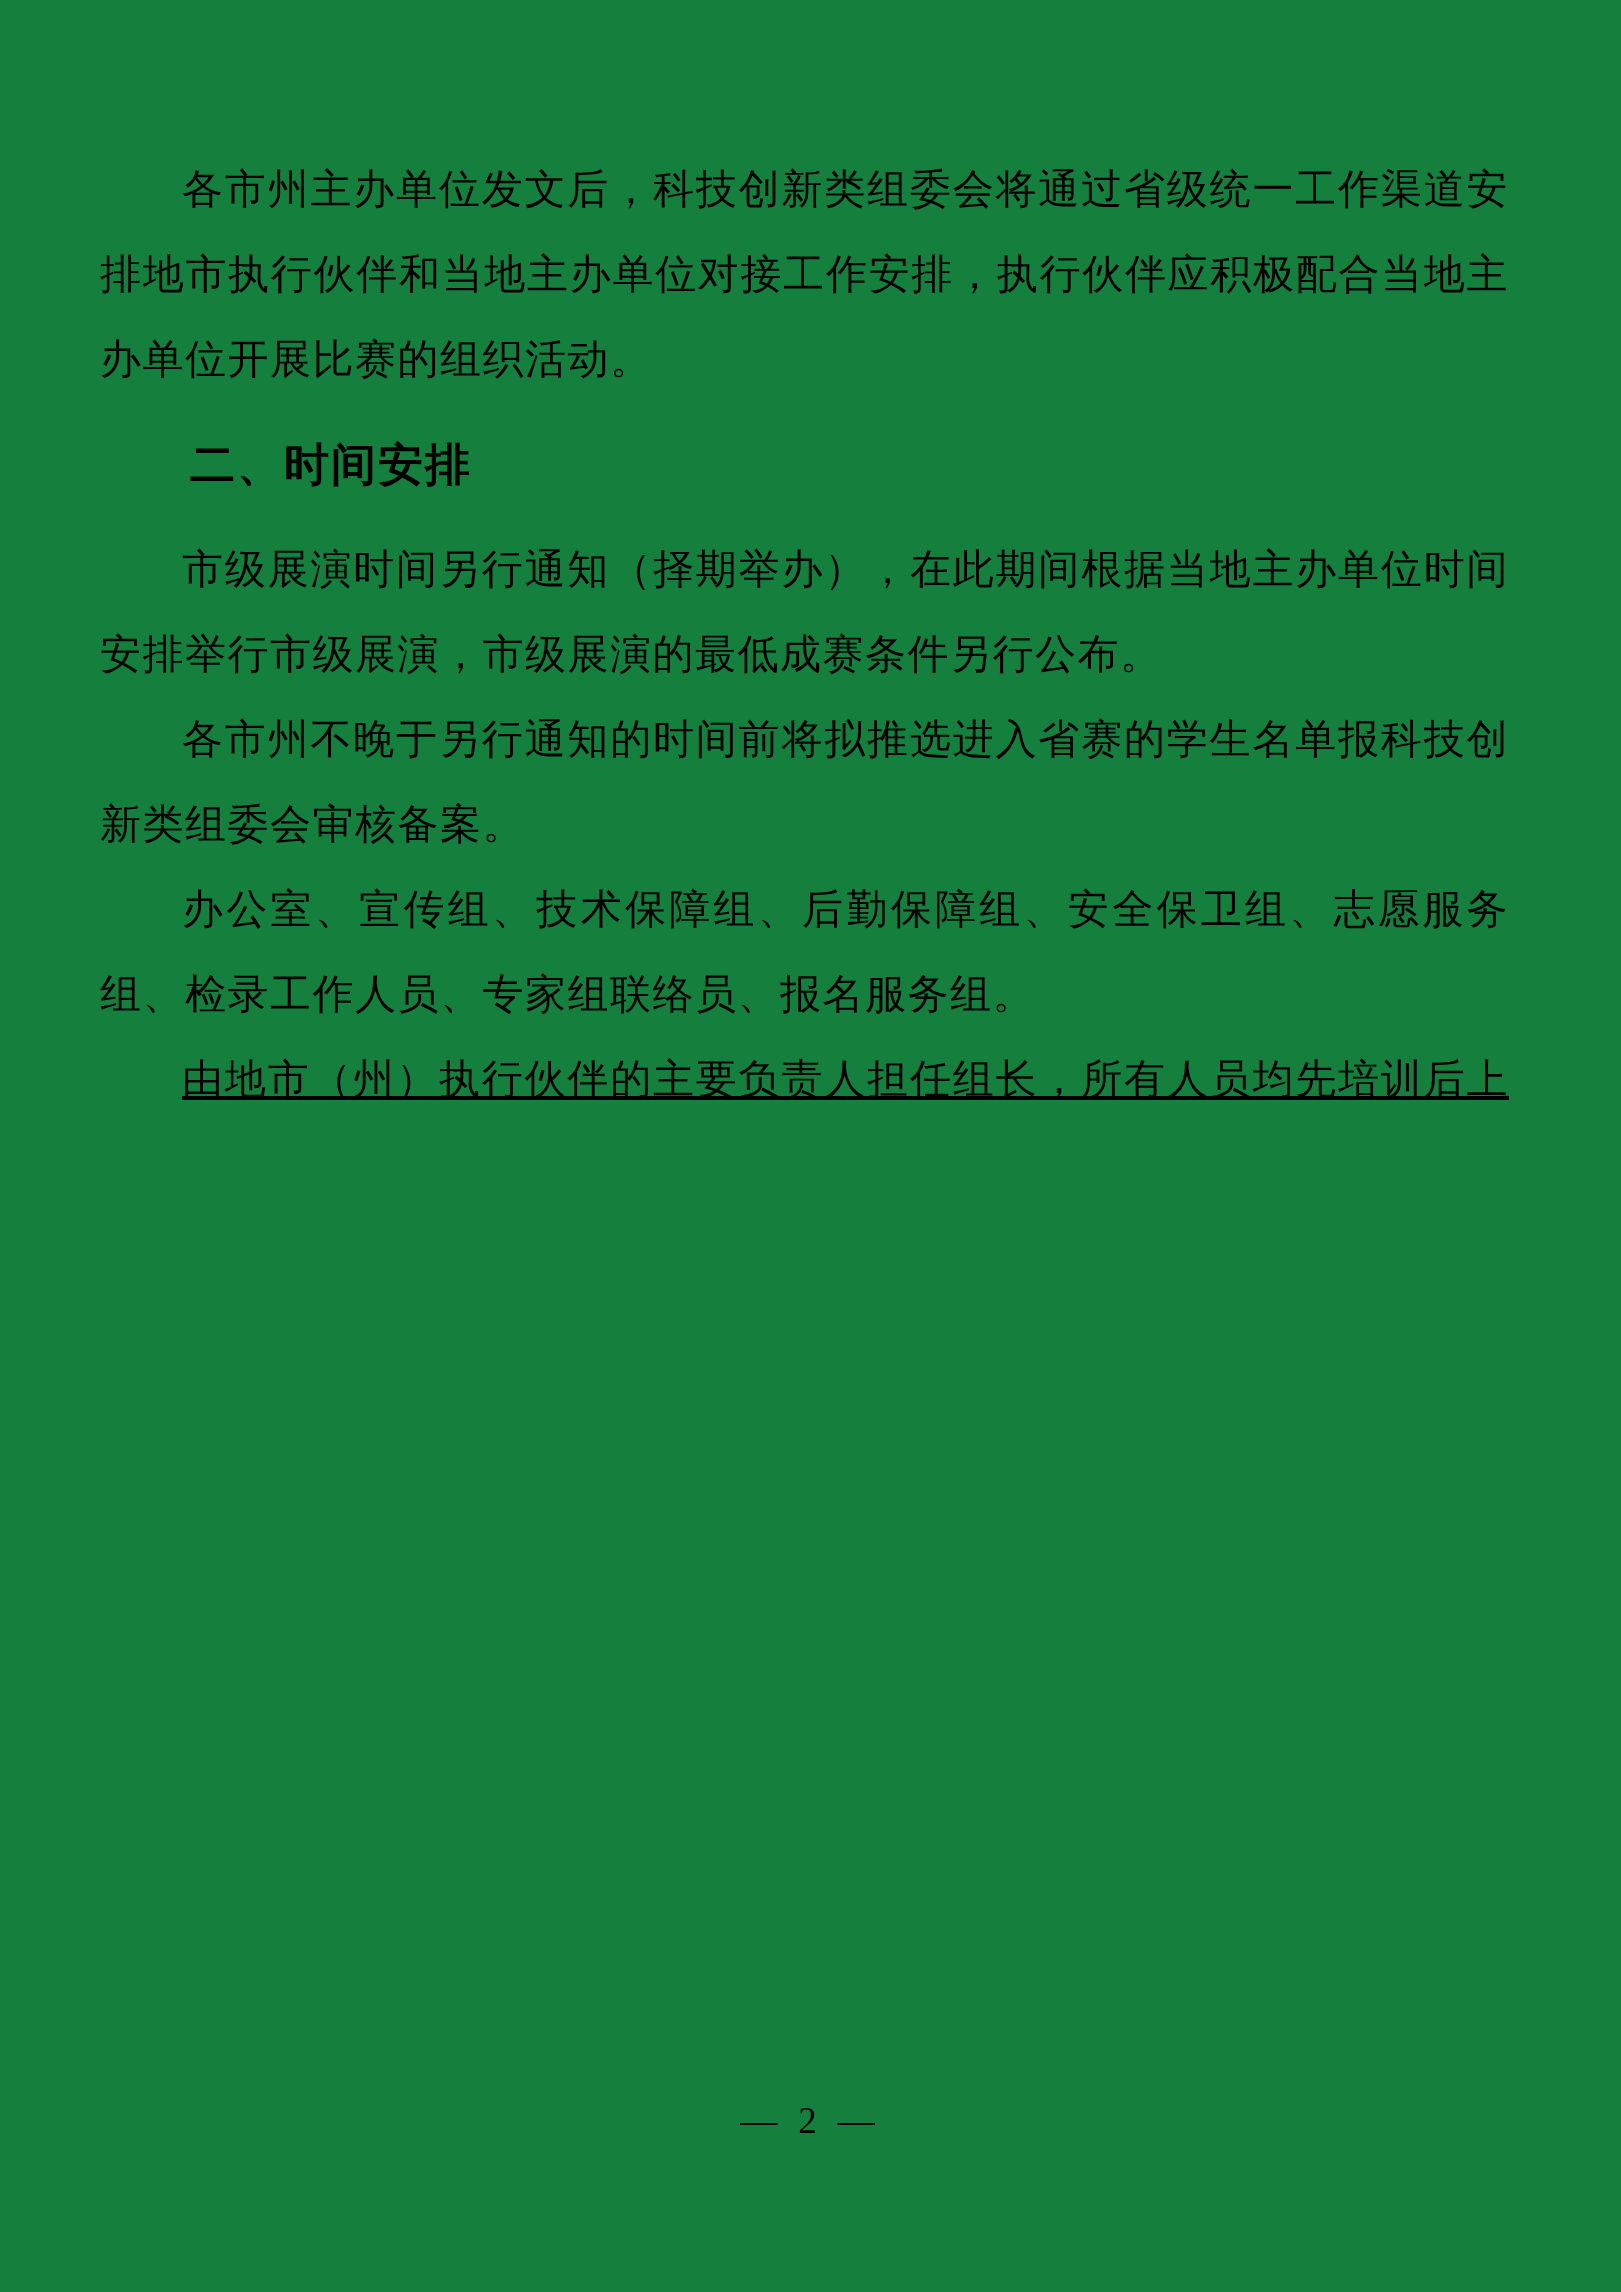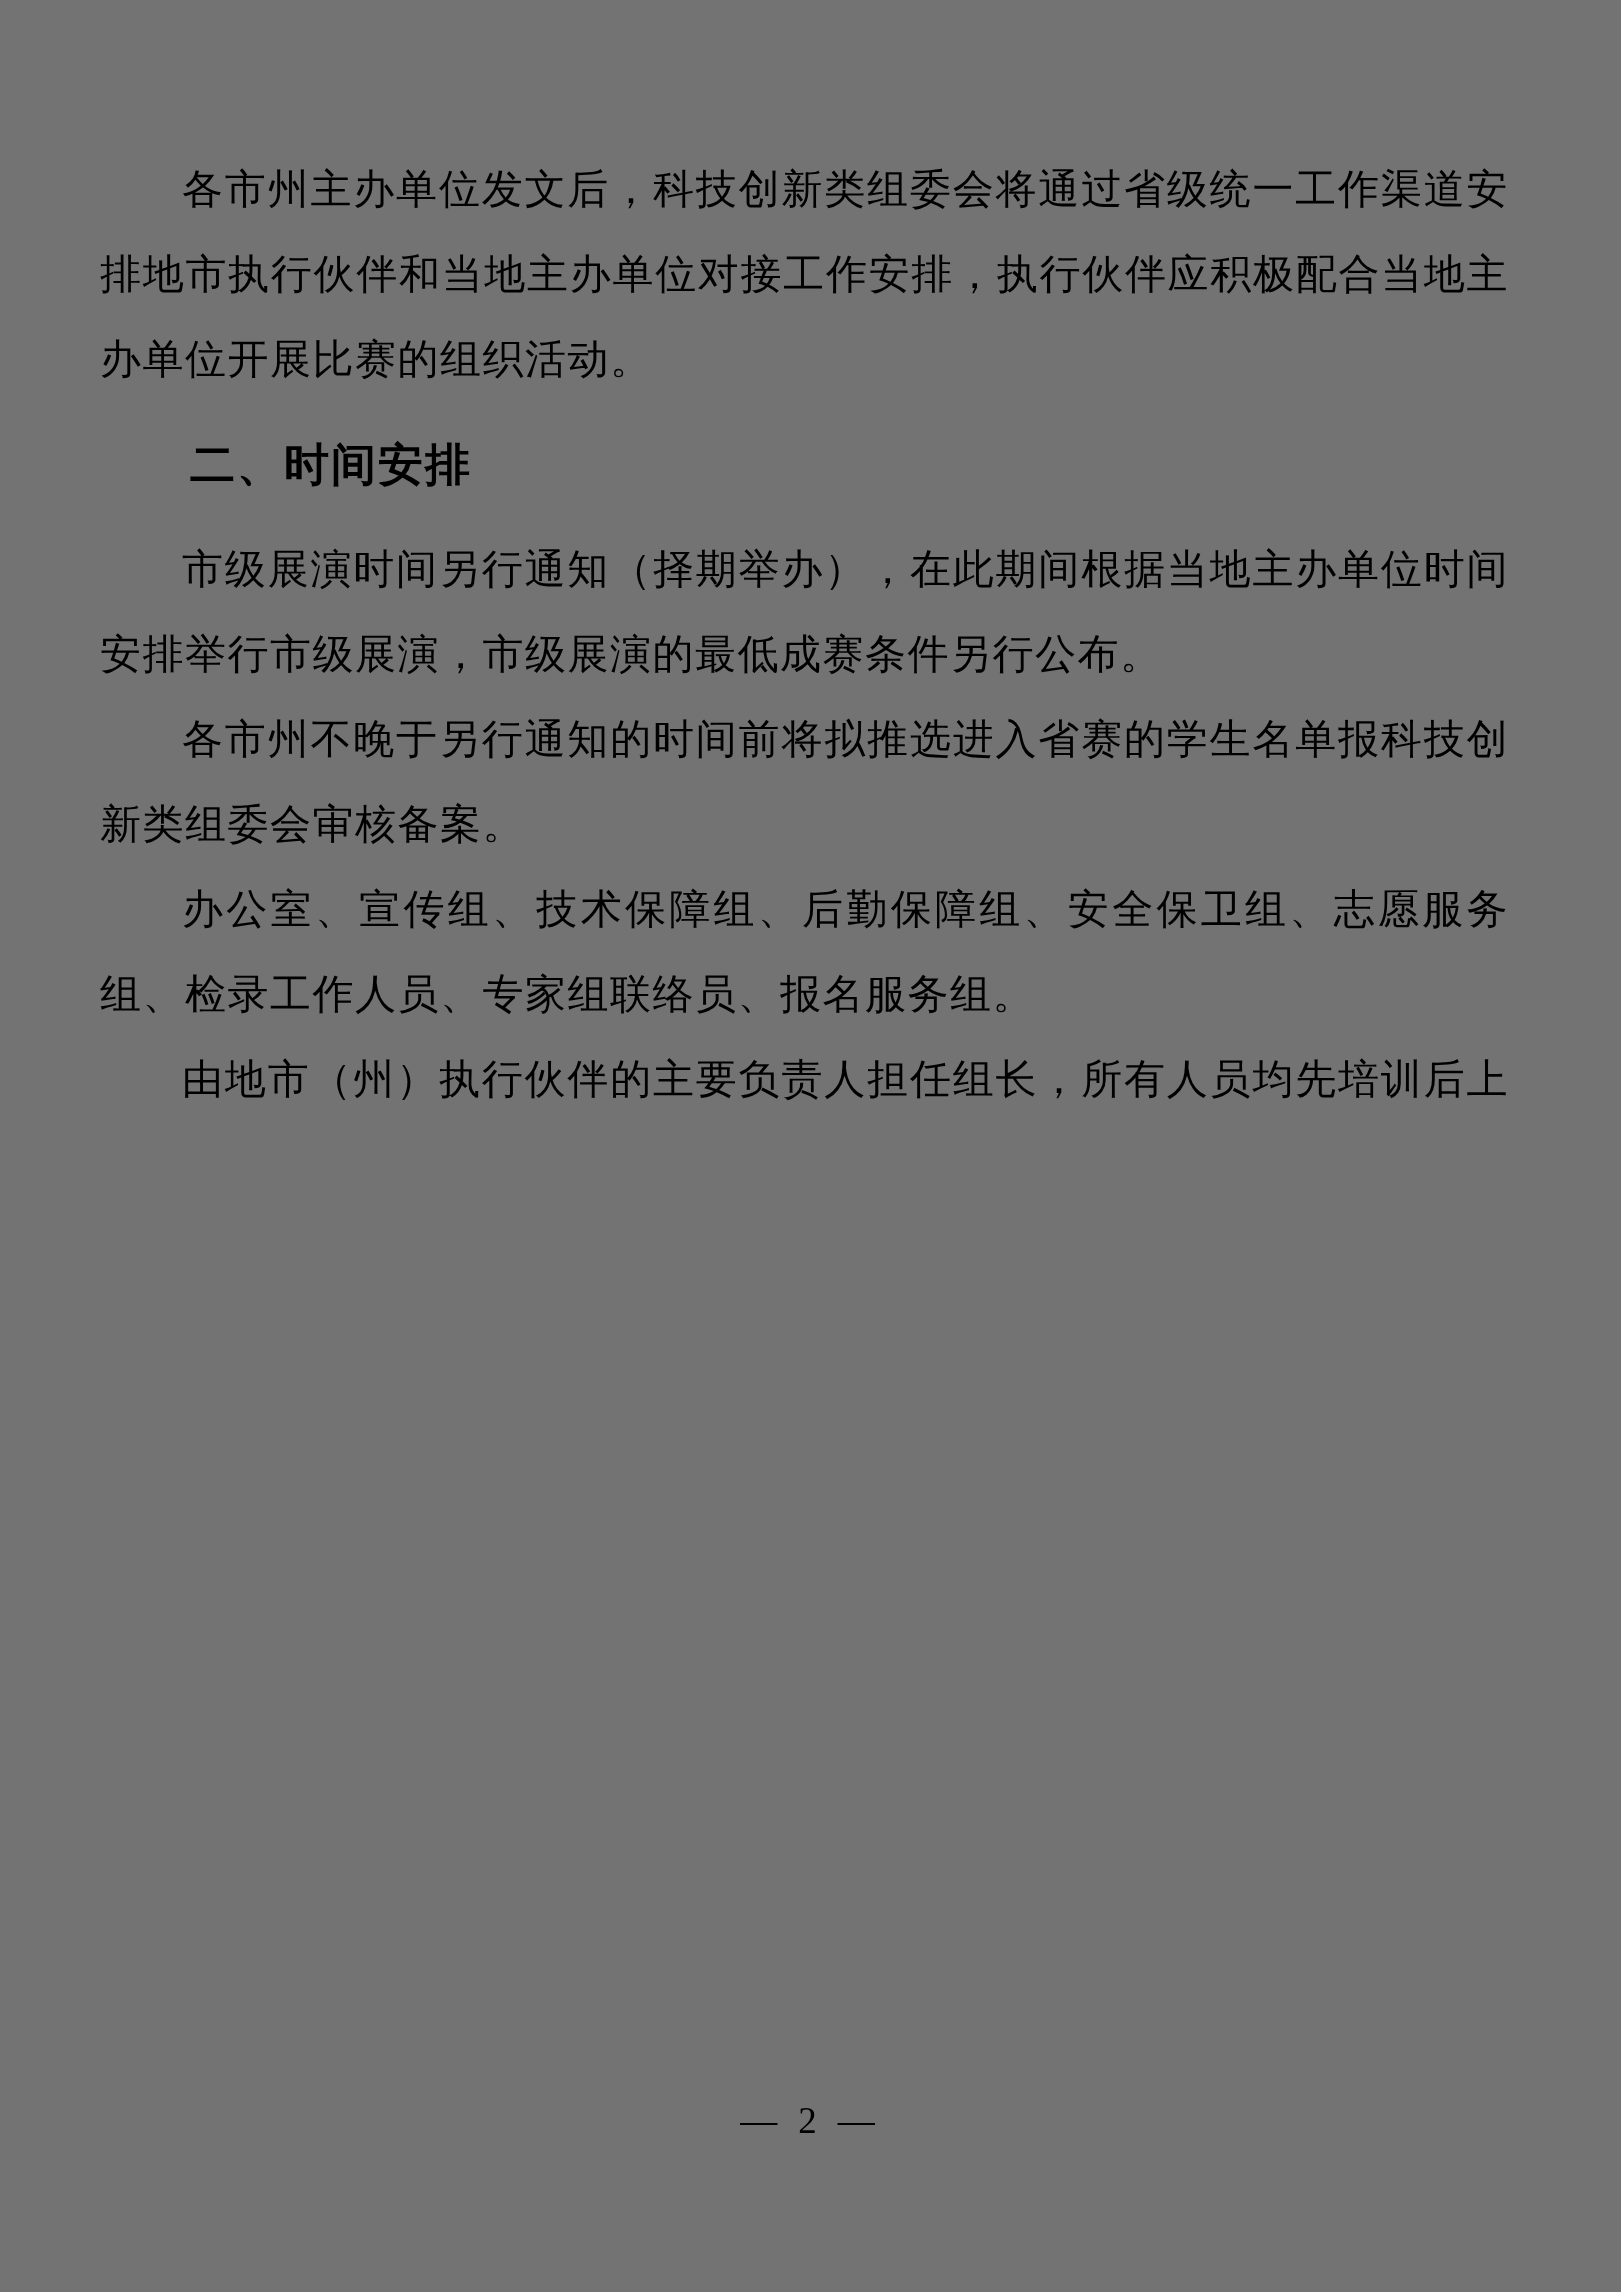--- a/index.html
+++ b/index.html
@@ -4,21 +4,21 @@
 <style>
   html, body {
     margin: 0;
     padding: 0;
     background: #ffffff;
   }
   .page {
     position: relative;
     width: 1621px;
     height: 2293px;
-    background: #737373;
+    background: #15803d;
     color: #000000;
     overflow: hidden;
   }
   .content {
     position: absolute;
     left: 100px;
     top: 147px;
     width: 1409px;
   }
   .para {
@@ -27,20 +27,21 @@
     font-size: 41px;
     line-height: 85px;
     letter-spacing: 1.5px;
     text-align: justify;
     text-indent: 2em;
     color: #000000;
     font-weight: 400;
   }
   .para.fill {
     text-align-last: justify;
+    text-decoration: underline;
   }
   .heading {
     margin: 19.6px 0 20.6px 0;
     font-family: "Liberation Sans", "DejaVu Sans", sans-serif;
     font-size: 45px;
     line-height: 85px;
     letter-spacing: 2px;
     font-weight: 700;
     text-indent: 2em;
     color: #000000;

